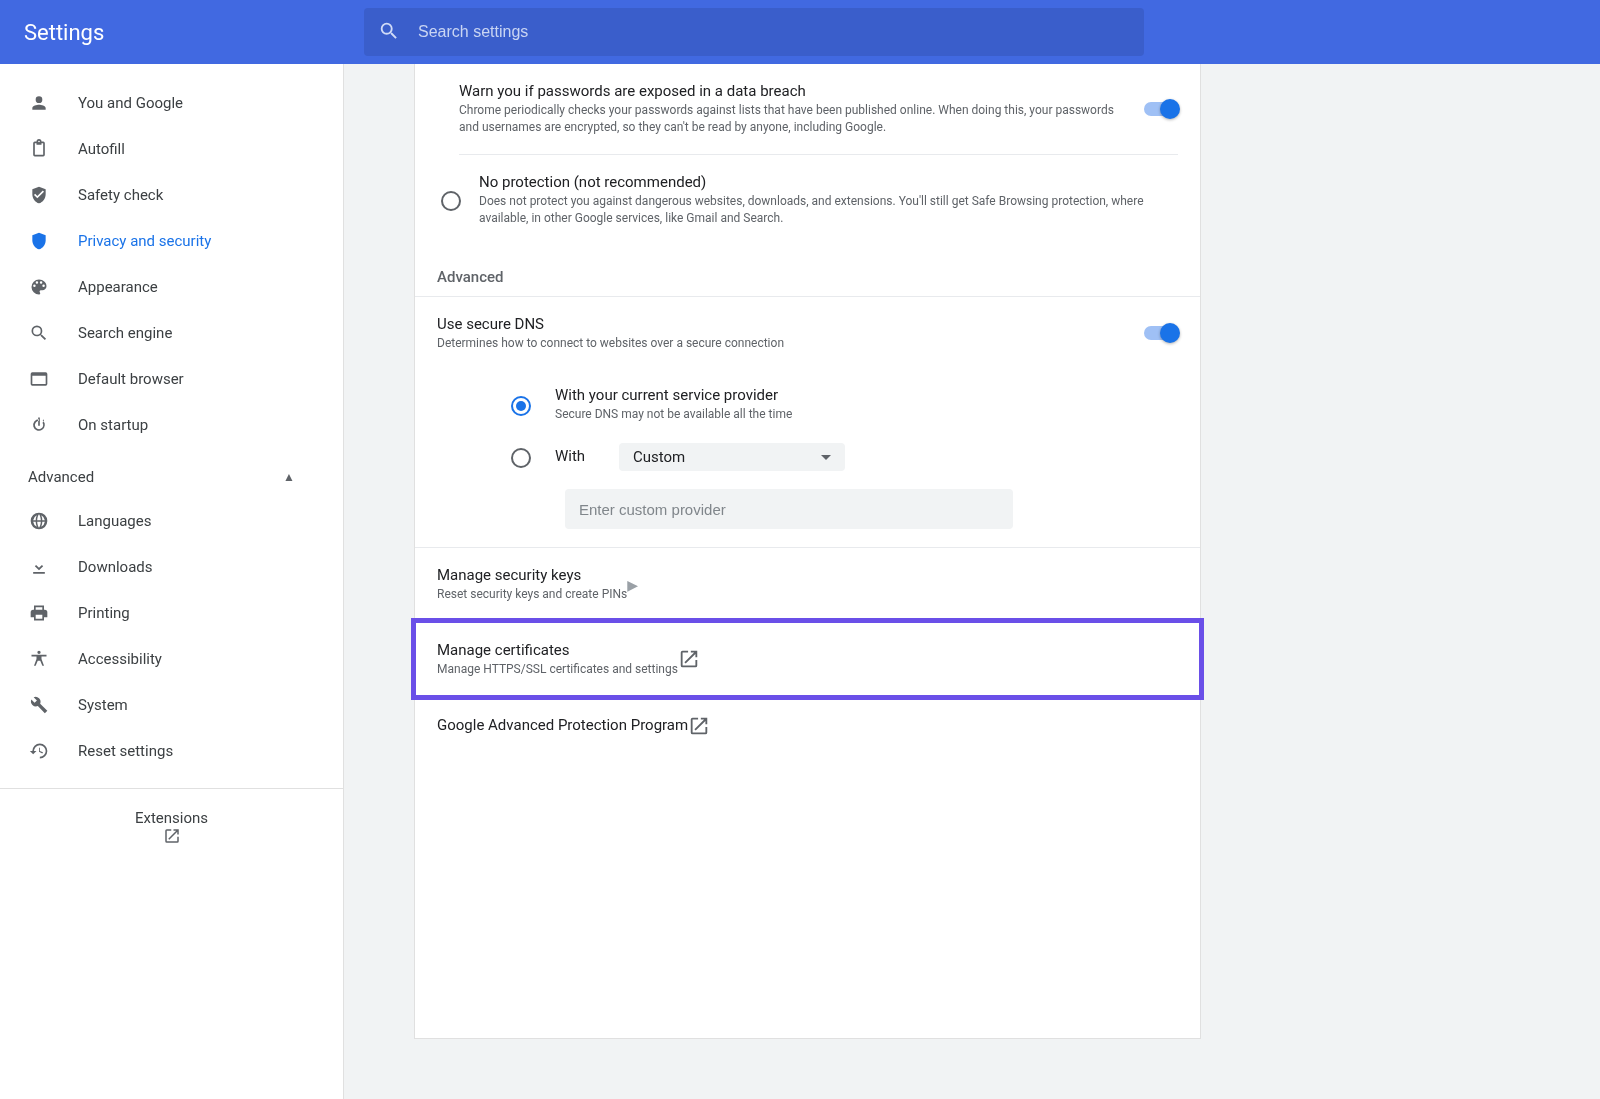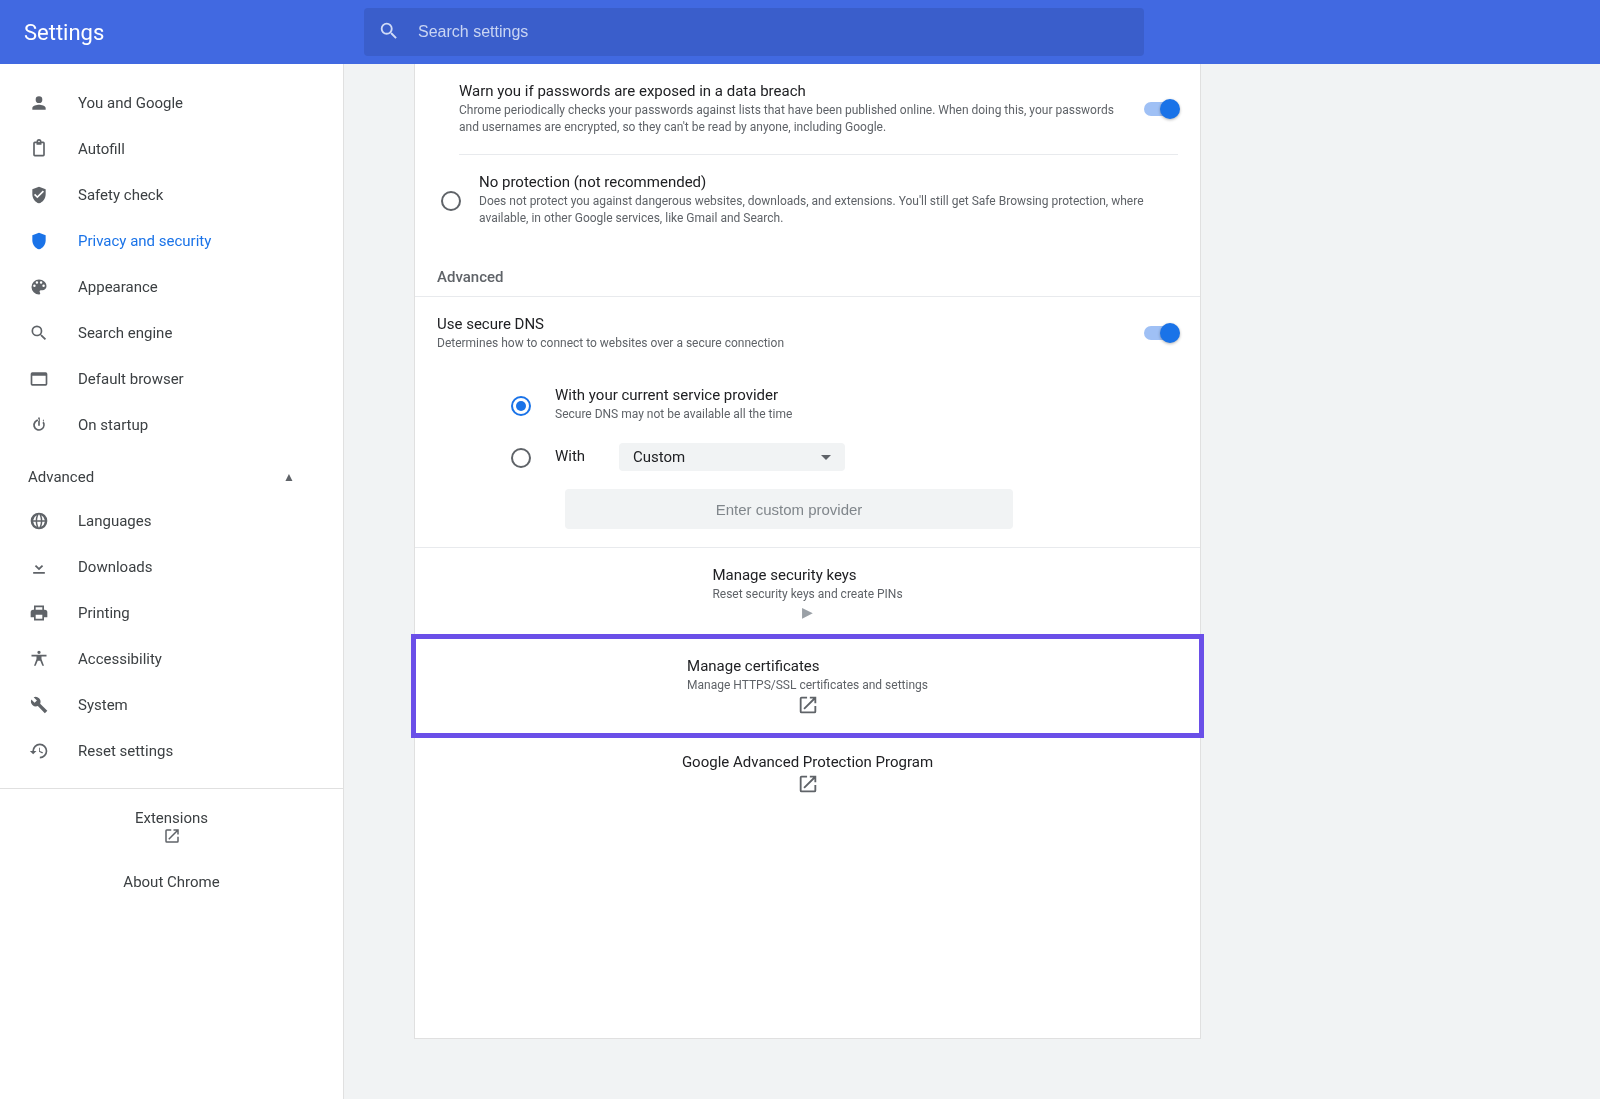--- a/index.html
+++ b/index.html
@@ -164,28 +164,27 @@
 .dns-sub .radio-row .text-col { flex: initial; }
 .select-box {
   background:#f1f3f4; height:28px; border-radius:4px;
   display:flex; align-items:center; justify-content:space-between;
   padding:0 14px; min-width:226px; color:#202124; font-size:15px; cursor:pointer;
 }
 .select-box .tri { border-left:5px solid transparent; border-right:5px solid transparent; border-top:5px solid #5f6368; }
 .custom-input {
   margin-left: 84px; margin-top:8px; width: 448px; height:40px;
   background:#f1f3f4; border:none; border-radius:4px; padding:0 14px;
-  font-size:15px; color:#202124;text-align:center;
+  font-size:15px; color:#202124;
 }
 .custom-input::placeholder { color:#80868b; }
 
 .link-row {
   display:flex; align-items:center; padding:18px 22px;
   border-top:1px solid #e8eaed;
-  flex-direction:column;
 }
 .link-row .arrow { color:#9aa0a6; font-size:14px; }
 .link-row svg.ext { width:22px; height:22px; fill:#5f6368; }
 .link-row.highlight {
   outline: 5px solid #6a4fe8;
   outline-offset:-1px;
   border-top:1px solid #e8eaed;
 }
 </style>
 </head>
@@ -327,23 +326,20 @@
     </div>
 
     <div class="sidebar-divider"></div>
 
     <div class="sidebar-footer-item">
       <span>Extensions</span>
       <svg viewBox="0 0 24 24">
             <path d="M14 3v2h3.59L7 15.59 8.41 17 19 6.41V10h2V3h-7zM5 5h6V3H5a2 2 0 00-2 2v14a2 2 0 002 2h14a2 2 0 002-2v-6h-2v6H5V5z"></path>
           </svg>
     </div>
-    <div class="sidebar-footer-item">
-      <span>About Chrome</span>
-    </div>
   </div>
 
   <div class="main-wrap">
     <div class="panel">
 
       <div class="row with-divider">
         <div class="text-col">
           <div class="label-main">Warn you if passwords are exposed in a data breach</div>
           <div class="label-sub">Chrome periodically checks your passwords against lists that have been published online. When doing this, your passwords and usernames are encrypted, so they can't be read by anyone, including Google.</div>
         </div>

